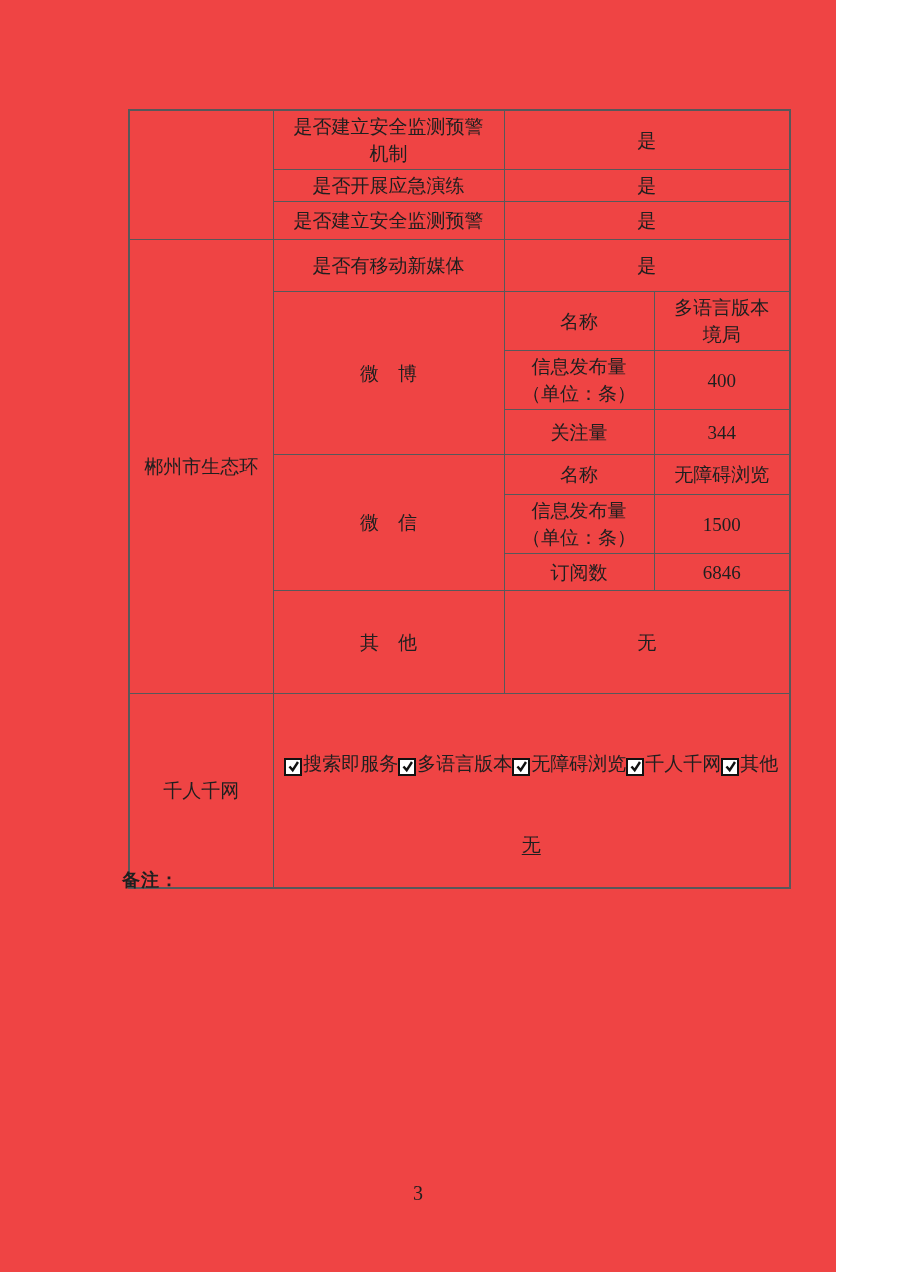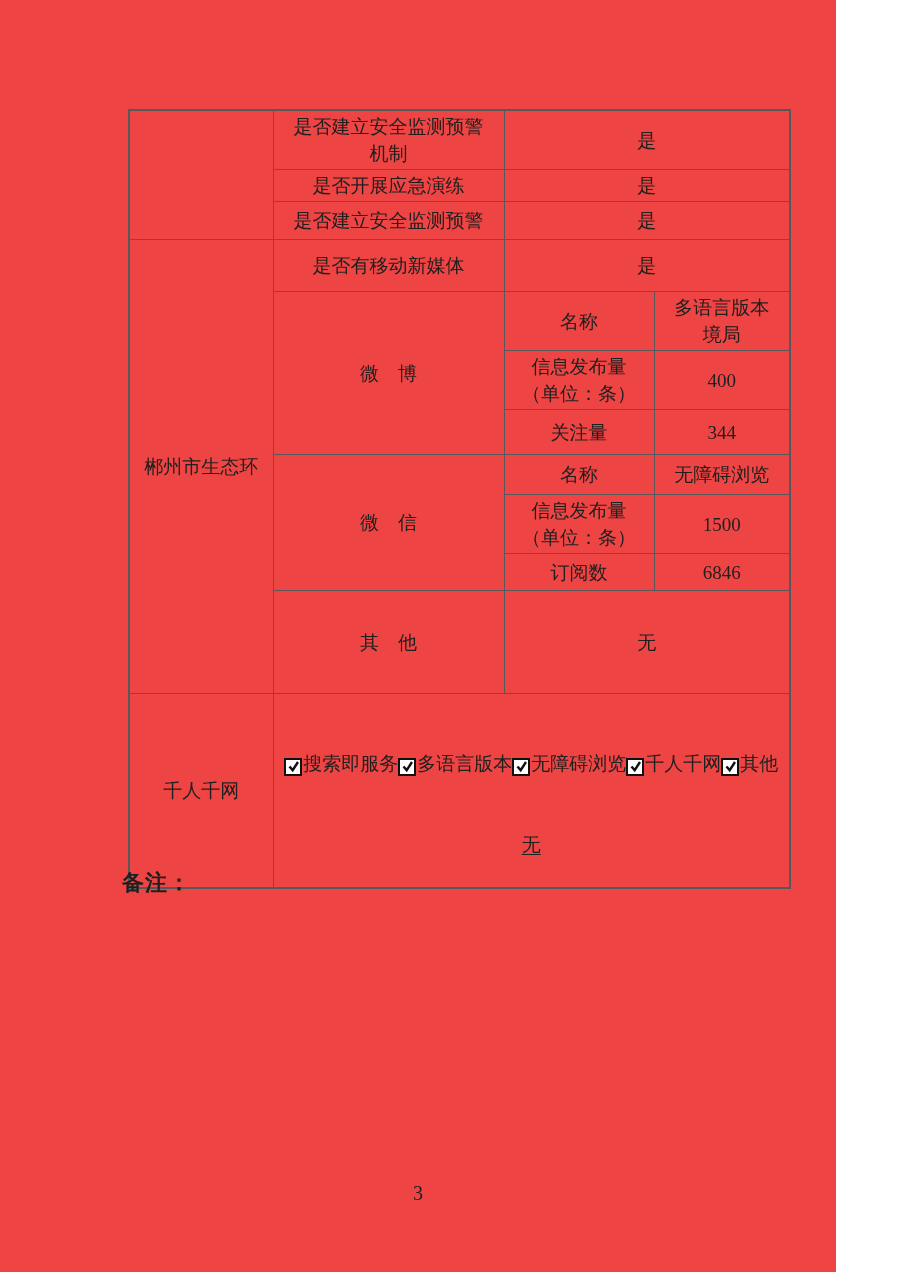--- a/index.html
+++ b/index.html
@@ -60,21 +60,21 @@
     vertical-align: -3px;
     background: #ffffff;
   }
   .cb-box svg { display: block; }
   .cb-other { display: block; }
   .u { text-decoration: underline; text-underline-offset: 3px; }
   .remarks {
     position: absolute;
     left: 122px;
     top: 868px;
-    font-size: 22px;
+    font-size: 18px;
     font-weight: bold;
     letter-spacing: 1px;
   }
   .page-footer {
     position: absolute;
     left: 0;
     top: 1182px;
     width: 100%;
     text-align: center;
     font-size: 20px;

